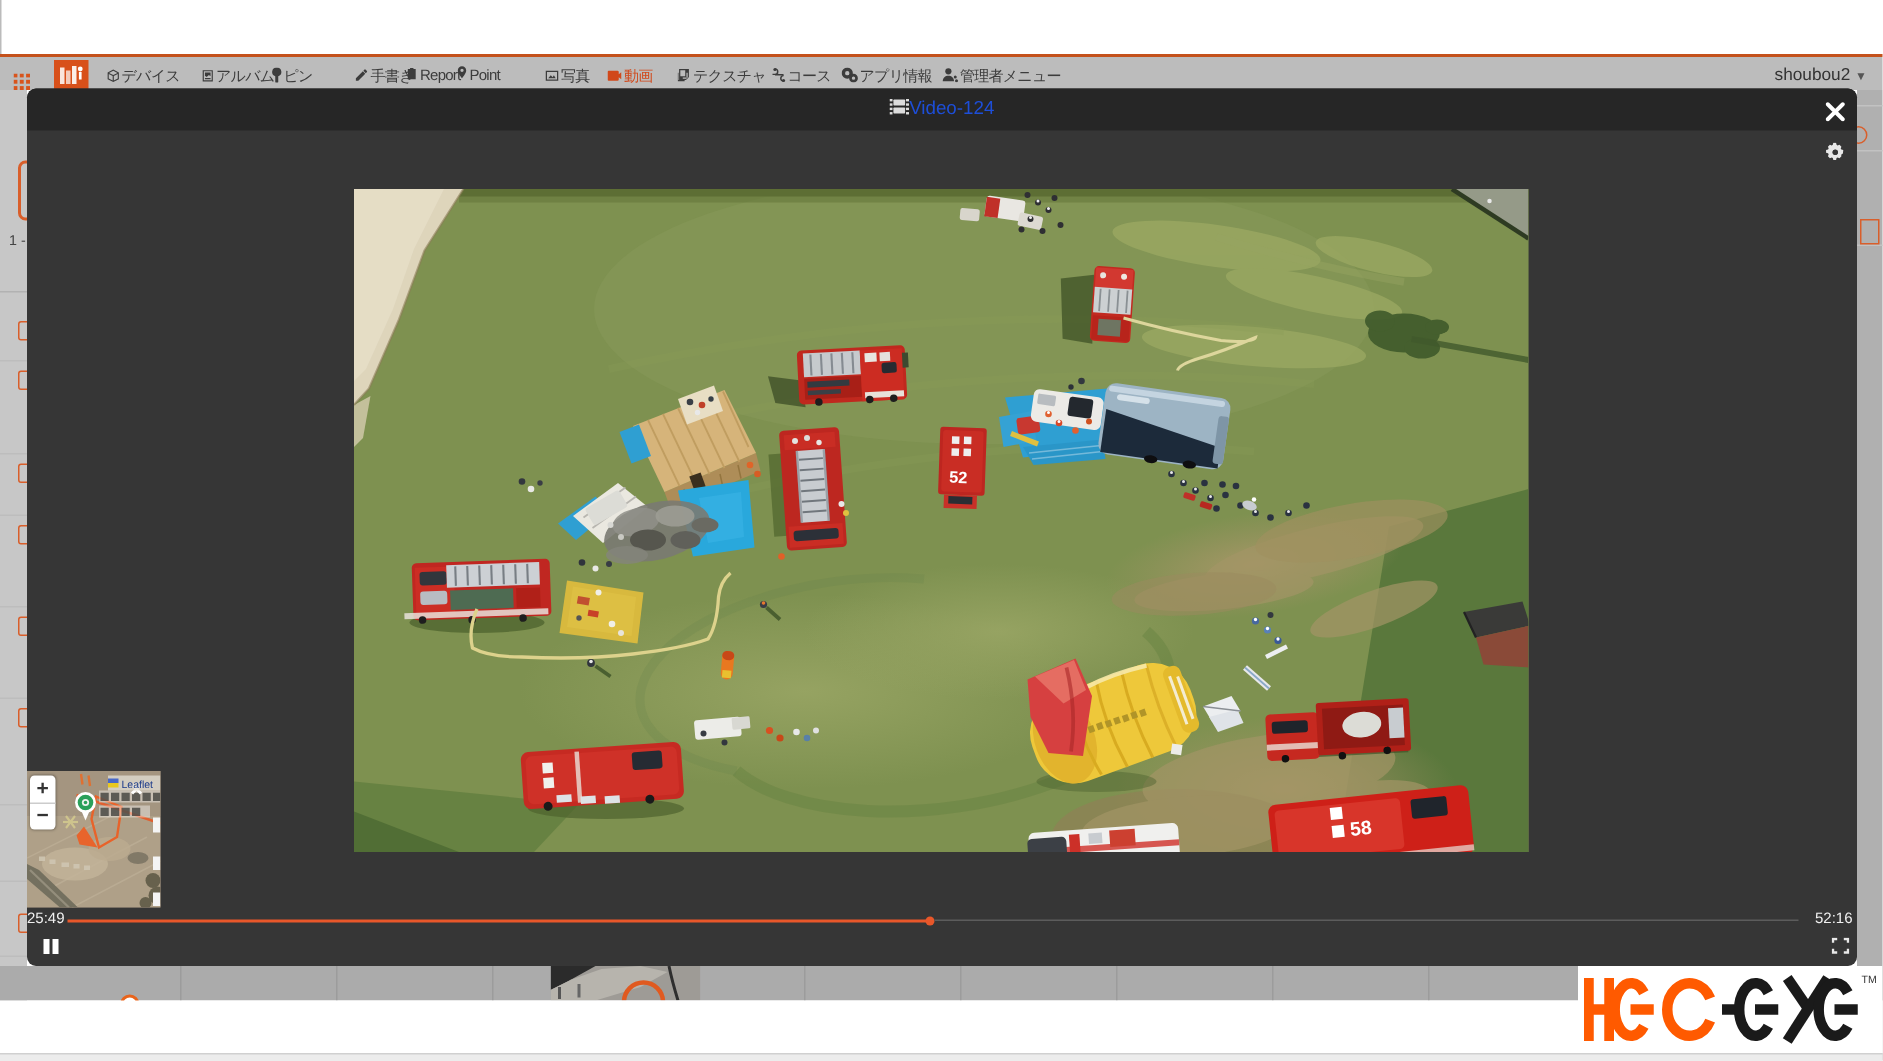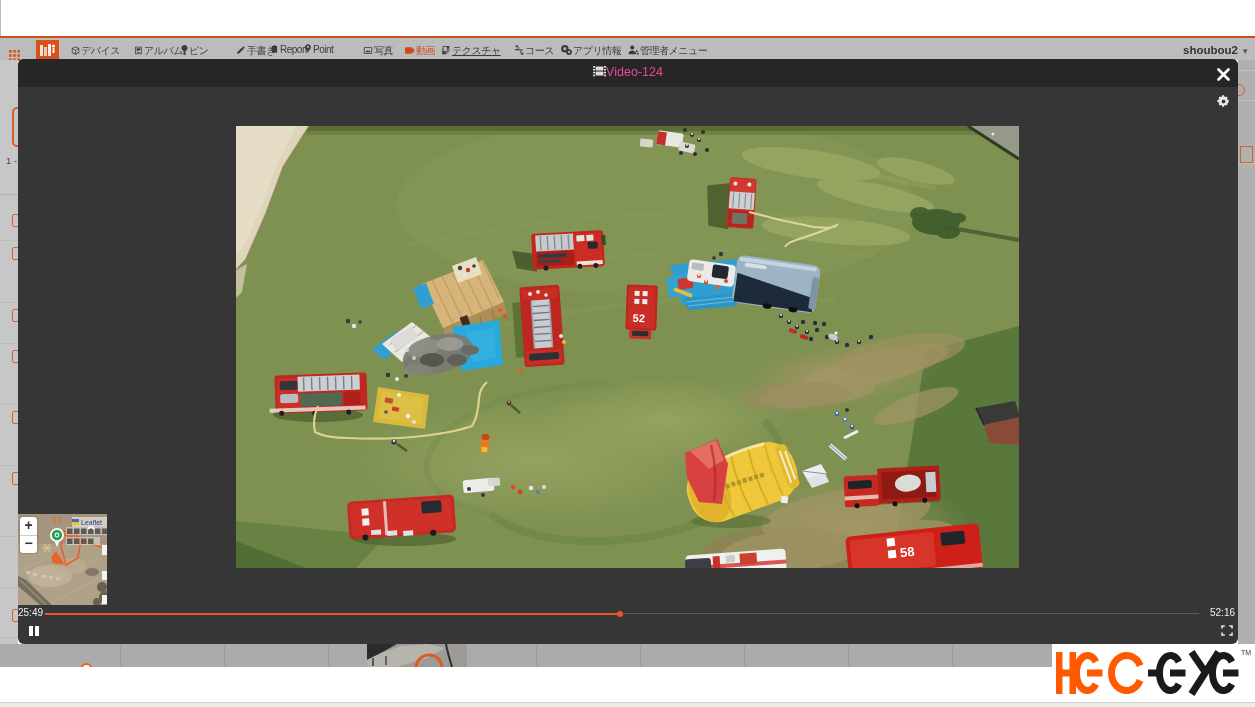--- a/index.html
+++ b/index.html
@@ -55,21 +55,21 @@
       </svg>Report</span>
 <span class="ni" style="left:304px;"><svg width="8" height="10" viewBox="0 0 20 24">
         <path fill="#3c3c3c" d="M10 0C6 0 3 3 3 7c0 5 7 13 7 13s7-8 7-13c0-4-3-7-7-7zm0 9.5A2.5 2.5 0 1 1 10 4a2.5 2.5 0 0 1 0 5.5z"></path>
       </svg>Point</span>
 <span class="ni" style="left:363px;"><svg width="10" height="9" viewBox="0 0 24 20">
         <path fill="#3c3c3c" d="M2 2h20v16H2zm2 2v12h16V4zm2 10l4-5 3 3.5L15 9l3 5z"></path>
       </svg>写真</span>
 <span class="ni" style="left:405px;color:#d1481a;"><svg width="10" height="9" viewBox="0 0 24 20">
         <path fill="#d1481a" d="M2 2h14a2 2 0 0 1 2 2v3.5l4-3v11l-4-3V16a2 2 0 0 1-2 2H2a2 2 0 0 1-2-2V4a2 2 0 0 1 2-2z"></path>
       </svg>動画</span>
-<span class="ni" style="left:441px;text-decoration:underline;"><svg width="10" height="9" viewBox="0 0 24 22">
+<span class="ni" style="left:451px;"><svg width="10" height="9" viewBox="0 0 24 22">
         <path fill="#3c3c3c" d="M4 0h16v14h-4v4H4zm2 2v10h8V2zm10 4h2v10h-8v-2h6zM2 6h1v12h10v2H2z" fill-rule="evenodd"></path>
       </svg>テクスチャ</span>
 <span class="ni" style="left:515px;text-align:right;"><svg width="9" height="10" viewBox="0 0 22 24">
         <path fill="none" stroke="#3c3c3c" stroke-width="2.4" d="M4 2c6 0 6 9 0 9s-7 0-1 0c7 0 7 0 7 0"></path>
         <path fill="none" stroke="#3c3c3c" stroke-width="2.4" d="M18 22c-6 0-6-9 0-9"></path>
         <circle cx="4" cy="3" r="2.6" fill="#3c3c3c"></circle>
         <circle cx="18" cy="21" r="2.6" fill="#3c3c3c"></circle>
         <path fill="none" stroke="#3c3c3c" stroke-width="2.4" d="M4 11.5h14"></path>
       </svg>コース</span>
 <span class="ni" style="left:561px;"><svg width="11" height="10" viewBox="0 0 26 24">
@@ -77,21 +77,21 @@
         <path fill="#3c3c3c" d="M19 10a7 7 0 1 0 0 14 7 7 0 0 0 0-14zm0 4.3a2.7 2.7 0 1 1 0 5.4 2.7 2.7 0 0 1 0-5.4z"></path>
       </svg>アプリ情報</span>
 <span class="ni" style="left:628px;"><svg width="11" height="10" viewBox="0 0 26 24">
         <circle cx="10" cy="6" r="5" fill="#3c3c3c"></circle>
         <path fill="#3c3c3c" d="M1 22c0-6 4-9 9-9s9 3 9 9z"></path>
         <circle cx="21" cy="15" r="2.4" fill="#3c3c3c"></circle>
         <circle cx="23" cy="21" r="2.4" fill="#3c3c3c"></circle>
       </svg>管理者メニュー</span>
 </div>
 <style>.ni{position:absolute;top:6px;white-space:nowrap;}.ni svg{vertical-align:-1px;margin-right:1px;}</style>
-<div class="abs" style="left:1183px;top:44px;width:70px;height:14px;font-size:11.5px;color:#333;font-weight:bold;">shoubou2 <span style="font-size:8px;color:#555;">▼</span></div>
+<div class="abs" style="left:1183px;top:44px;width:70px;height:14px;font-size:11.5px;color:#333;">shoubou2 <span style="font-size:8px;color:#555;">▼</span></div>
 
 <div class="abs" style="left:0;top:60px;width:18px;height:647px;background:#c7c7c7;"></div>
 <div class="abs" style="left:12px;top:107px;width:20px;height:36px;border:2px solid #d95e2a;border-radius:5px;"></div>
 <div class="abs" style="left:6px;top:155px;width:12px;height:12px;font-size:9.5px;color:#444;">1 -</div>
 <div class="abs" style="left:0;top:194px;width:18px;height:1px;background:#b2b2b2;"></div>
 <div class="abs" style="left:12px;top:214px;width:9px;height:11px;border:1.5px solid #d95e2a;border-radius:2px;"></div>
 <div class="abs" style="left:12px;top:247px;width:9px;height:11px;border:1.5px solid #d95e2a;border-radius:2px;"></div>
 <div class="abs" style="left:12px;top:309px;width:9px;height:11px;border:1.5px solid #d95e2a;border-radius:2px;"></div>
 <div class="abs" style="left:12px;top:350px;width:9px;height:11px;border:1.5px solid #d95e2a;border-radius:2px;"></div>
 <div class="abs" style="left:12px;top:411px;width:9px;height:11px;border:1.5px solid #d95e2a;border-radius:2px;"></div>
@@ -159,21 +159,21 @@
   <path d="M176.9,13.8 A11,17.5 0 1 0 176.9,36.2"></path>
   <line x1="168" y1="25" x2="183.5" y2="25"></line>
 </g>
 <text x="186" y="7" font-size="7" fill="#333" font-family="Liberation Sans">TM</text>
 </svg></div>
 
 <div class="abs" style="left:0;top:702px;width:1255px;height:5px;background:#ececec;border-top:1px solid #d0d0d0;"></div>
 
 <div class="abs" style="left:18px;top:59px;width:1220px;height:585px;background:#363636;border-radius:6px;"></div>
 <div class="abs" style="left:18px;top:59px;width:1220px;height:28px;background:#262626;border-radius:6px 6px 0 0;"></div>
-<div class="abs" style="left:18px;top:65px;width:1220px;height:16px;text-align:center;color:#ec4899;font-size:12.5px;">
+<div class="abs" style="left:18px;top:65px;width:1220px;height:16px;text-align:center;color:#1d4ed8;font-size:12.5px;">
 <svg width="13" height="11" viewBox="0 0 13 11" style="vertical-align:-1px;">
       <g fill="#dcdcdc">
         <rect x="0" y="0" width="2" height="1.6"></rect>
         <rect x="0" y="2.9" width="2" height="1.6"></rect>
         <rect x="0" y="5.8" width="2" height="1.6"></rect>
         <rect x="0" y="8.7" width="2" height="1.6"></rect>
         <rect x="11" y="0" width="2" height="1.6"></rect>
         <rect x="11" y="2.9" width="2" height="1.6"></rect>
         <rect x="11" y="5.8" width="2" height="1.6"></rect>
         <rect x="11" y="8.7" width="2" height="1.6"></rect>

